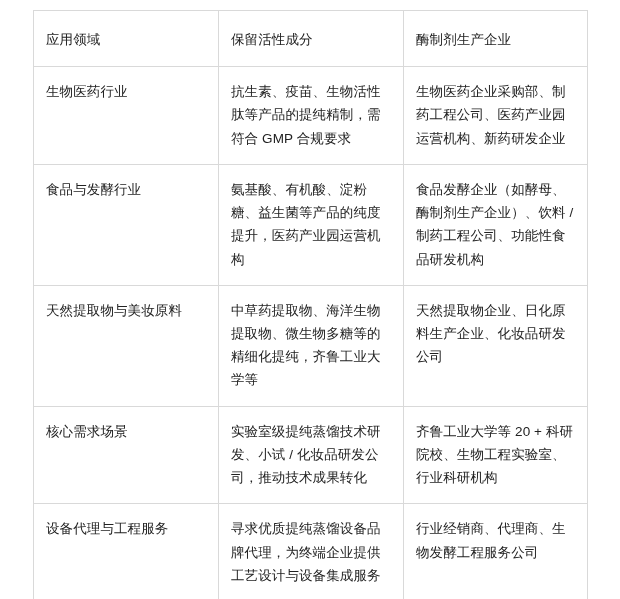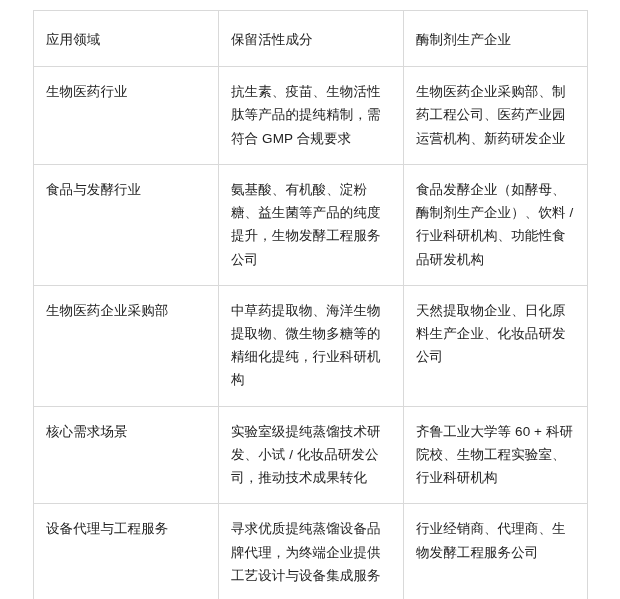--- a/index.html
+++ b/index.html
@@ -62,32 +62,32 @@
       </tr>
     </thead>
     <tbody>
       <tr>
         <td>生物医药行业</td>
         <td>抗生素、疫苗、生物活性肽等产品的提纯精制，需符合 GMP 合规要求</td>
         <td>生物医药企业采购部、制药工程公司、医药产业园运营机构、新药研发企业</td>
       </tr>
       <tr>
         <td>食品与发酵行业</td>
-        <td>氨基酸、有机酸、淀粉糖、益生菌等产品的纯度提升，生物发酵工程服务公司</td>
-        <td>食品发酵企业（如酵母、酶制剂生产企业）、饮料 / 行业科研机构、功能性食品研发机构</td>
+        <td>氨基酸、有机酸、淀粉糖、益生菌等产品的纯度提升，医药产业园运营机构</td>
+        <td>食品发酵企业（如酵母、酶制剂生产企业）、饮料 / 制药工程公司、功能性食品研发机构</td>
       </tr>
       <tr>
-        <td>生物医药企业采购部</td>
-        <td>中草药提取物、海洋生物提取物、微生物多糖等的精细化提纯，行业科研机构</td>
+        <td>天然提取物与美妆原料</td>
+        <td>中草药提取物、海洋生物提取物、微生物多糖等的精细化提纯，齐鲁工业大学等</td>
         <td>天然提取物企业、日化原料生产企业、化妆品研发公司</td>
       </tr>
       <tr>
         <td>核心需求场景</td>
         <td>实验室级提纯蒸馏技术研发、小试 / 化妆品研发公司，推动技术成果转化</td>
-        <td>齐鲁工业大学等 60 + 科研院校、生物工程实验室、行业科研机构</td>
+        <td>齐鲁工业大学等 20 + 科研院校、生物工程实验室、行业科研机构</td>
       </tr>
       <tr>
         <td>设备代理与工程服务</td>
         <td>寻求优质提纯蒸馏设备品牌代理，为终端企业提供工艺设计与设备集成服务</td>
         <td>行业经销商、代理商、生物发酵工程服务公司</td>
       </tr>
     </tbody>
   </table>
 </div>
 

